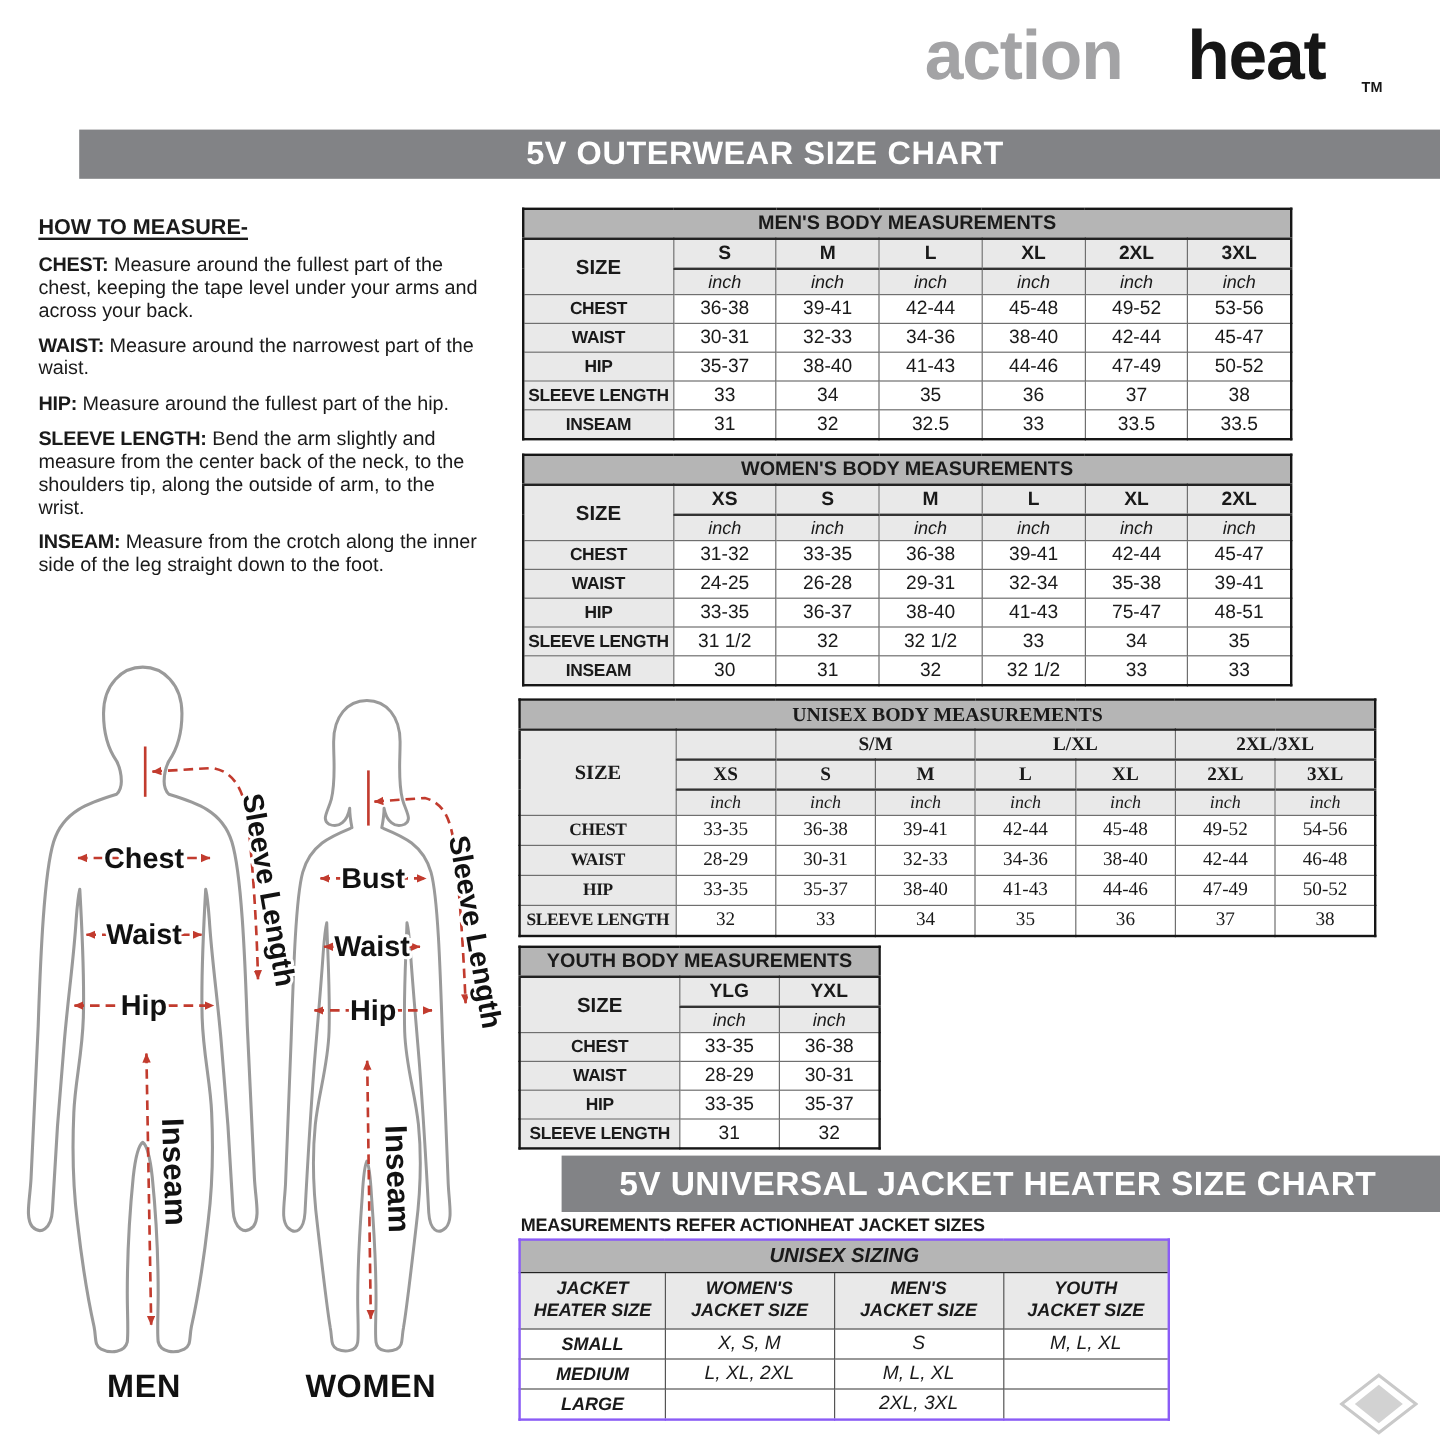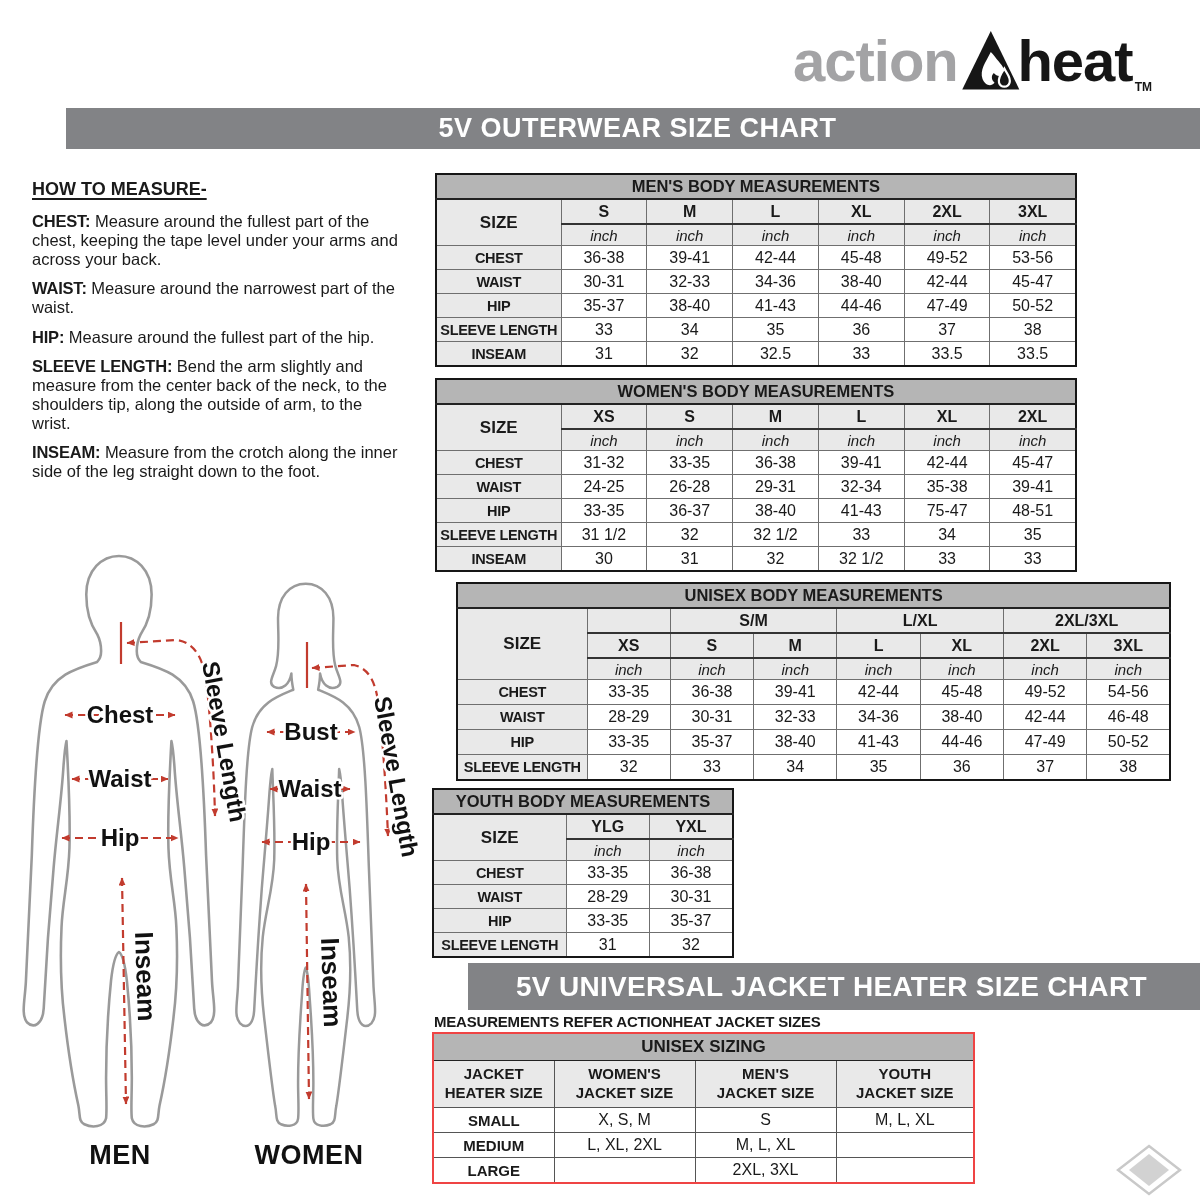--- a/index.html
+++ b/index.html
@@ -1,21 +1,21 @@
 <!DOCTYPE html>
 <html style="--accent: #c23b2e; --outline: #9a9a9a;"><head>
 <meta charset="utf-8">
 <style>
   html,body{margin:0;padding:0;background:#fff;}
   body{width:1200px;height:1200px;position:relative;overflow:hidden;
        font-family:"Liberation Sans", sans-serif;color:#1a1a1a;}
   .abs{position:absolute;}
 
   
-  .logo{left:793px;top:18px;width:375px;height:86px;display:flex;align-items:center;justify-content:flex-end;}
+  .logo{left:793px;top:4px;width:375px;height:86px;display:flex;align-items:center;justify-content:flex-end;gap:28px;}
   .logo .word{font-size:58px;font-weight:bold;letter-spacing:-1px;line-height:1;}
   .logo .w-action{color:#a3a3a5;}
   .logo .w-heat{color:#161616;}
   .logo svg{margin:0 -4px 0 2px;}
   .logo .tm{font-size:12px;font-weight:bold;color:#161616;align-self:flex-end;margin:0 16px 10px 2px;}
 
   
   .banner{background:#828386;color:#fff;font-weight:bold;display:flex;align-items:center;margin-left:36px;}
   .banner-top{left:30px;top:108px;width:1143px;height:41px;justify-content:center;
               font-size:27px;letter-spacing:.5px;}
@@ -37,21 +37,21 @@
   .mtable .size-cell{background:#e9e9e9;font-weight:bold;font-size:17px;}
   .mtable .group-cell{background:#e9e9e9;font-weight:bold;font-size:16px;height:23px;border-bottom:2px solid #333;}
   .mtable .t-sizes th{background:#e9e9e9;font-weight:bold;height:23px;}
   .mtable .size-letter{border-bottom:2px solid #333;}
   .mtable .t-inch td{background:#e9e9e9;font-style:italic;font-size:15px;height:20px;}
   .mtable .t-data td{height:23px;}
   .mtable .rowlabel{background:#e9e9e9;font-weight:bold;font-size:14.5px;letter-spacing:-.3px;}
   #t-unisex .t-data td{height:24px;}
 
   
-  table.jtable{border-collapse:collapse;table-layout:fixed;border:2px solid #ef4444;background:#fff;}
+  table.jtable{border-collapse:collapse;table-layout:fixed;border:2px solid #8b5cf6;background:#fff;font-style:italic;}
   .jtable th,.jtable td{border:1px solid #555;text-align:center;vertical-align:middle;padding:0;font-size:16px;}
   .jtable .t-title th{background:#b5b5b5;font-size:17px;font-weight:bold;height:26px;border:1px solid #222;}
   .jtable .j-head th{background:#e9e9e9;font-weight:bold;font-size:15px;height:46px;
        white-space:pre-line;line-height:1.25;}
   .jtable .t-data td{height:24px;}
   .jtable .j-label{font-weight:bold;font-size:15px;}
 
   .note{left:434px;top:1013px;font-size:15px;font-weight:bold;letter-spacing:-.2px;}
 
   
@@ -323,21 +323,21 @@
         <td class="rowlabel">INSEAM</td>
         <td>30</td>
         <td>31</td>
         <td>32</td>
         <td>32 1/2</td>
         <td>33</td>
         <td>33</td>
       </tr>
     </tbody>
   </table>
-<table id="t-unisex" class="abs mtable" style="left:456px;top:582px;width:713px;">
+<table id="t-unisex" class="abs mtable" style="left:432px;top:582px;width:713px;font-family:Liberation Serif, serif;">
     <colgroup>
       <col style="width:130px">
       <col style="width:83.3px">
       <col style="width:83.3px">
       <col style="width:83.3px">
       <col style="width:83.3px">
       <col style="width:83.3px">
       <col style="width:83.3px">
       <col style="width:83.3px">
     </colgroup>

